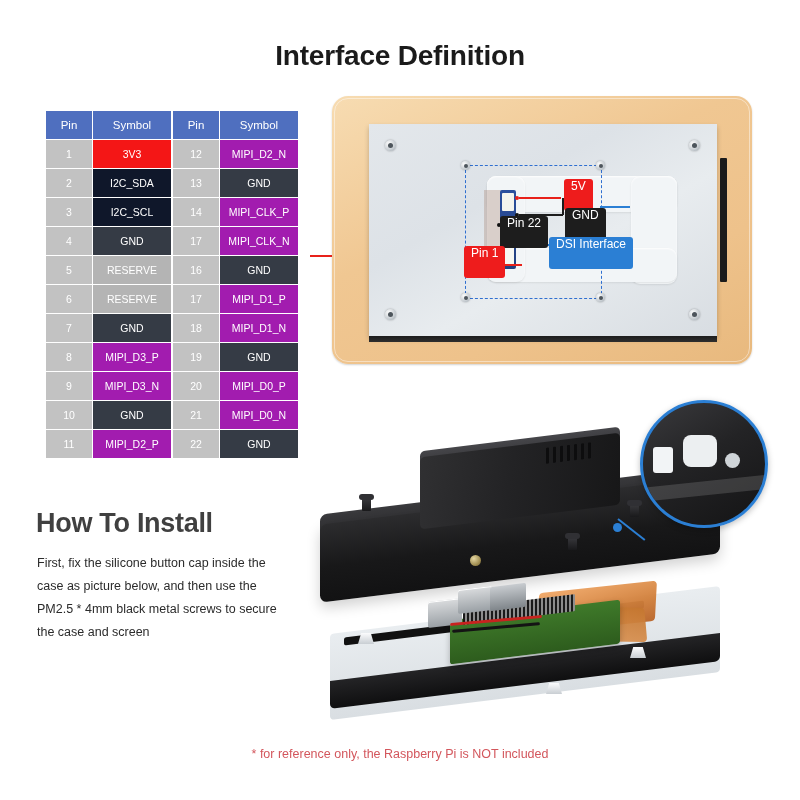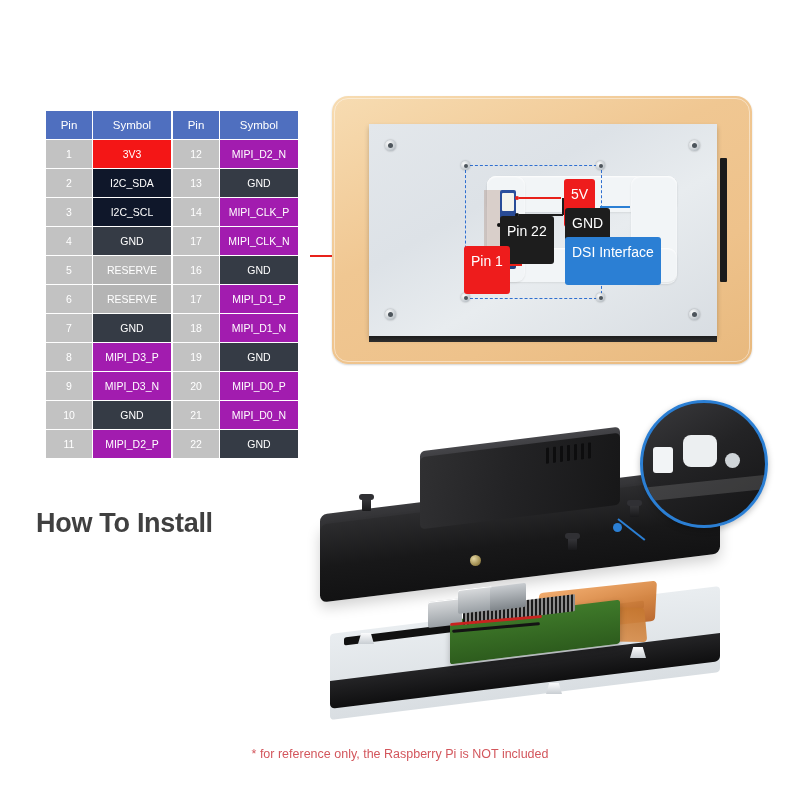--- a/index.html
+++ b/index.html
@@ -121,35 +121,35 @@
   #dsi-shade{
     position:absolute;left:115px;top:66px;width:18px;height:79px;
     background:rgba(160,120,100,.30);
   }
   .dot-red{position:absolute;width:4px;height:4px;border-radius:50%;background:#e8211a;}
   .dot-blk{position:absolute;width:4px;height:4px;border-radius:50%;background:#111;}
 
   
   .tag{
     position:absolute;border-radius:3px;color:#fff;
-    font-size:14px;line-height:15px;height:32px;padding:8px 7px;
+    font-size:12px;line-height:15px;height:32px;padding:0 7px;
     white-space:nowrap;
   }
   .tag.red{background:#ee1c1c;}
   .tag.black{background:#1d1d1d;}
   .tag.blue{background:#2b7fd4;}
   .tag.blue2{
     height:auto;line-height:13px;padding:4px 8px;text-align:center;
     font-size:10.5px;
   }
   #tag-5v{left:195px;top:55px;}
   #tag-gnd{left:196px;top:84px;}
   #tag-pin22{left:92px;top:92px;margin-left:39px;}
   #tag-pin1{left:95px;top:122px;}
-  #tag-dsi{left:196px;top:113px;}
+  #tag-dsi{left:180px;top:113px;}
   #tag-mount{left:260px;top:74px;width:92px;}
   .leader{position:absolute;background:#1d1d1d;}
   .leader.red{background:#e8211a;}
 
   
   #howto-heading{
     position:absolute;left:36px;top:508px;
     font-size:27px;font-weight:bold;color:#404040;letter-spacing:-0.3px;
   }
   #howto-body{
@@ -291,20 +291,21 @@
   #footnote{
     position:absolute;left:0;top:747px;width:800px;text-align:center;
     font-size:12.5px;color:#d3565c;
   }
 </style>
 </head>
 <body>
 
 <div class="page">
 
+  <div id="page-title">Interface Definition</div>
 
   <table class="pin-table" id="pin-table-a">
     <thead>
       <tr>
         <th class="col-pin">Pin</th>
         <th class="col-sym">Symbol</th>
       </tr>
     </thead>
     <tbody id="tbody-a">
         <tr>
@@ -455,20 +456,21 @@
 
       <div class="tag red" id="tag-5v">5V</div>
       <div class="tag black" id="tag-gnd">GND</div>
       <div class="tag black" id="tag-pin22">Pin 22</div>
       <div class="tag red" id="tag-pin1">Pin 1</div>
       <div class="tag blue" id="tag-dsi">DSI Interface</div>
     </div>
   </div>
 
   <div id="howto-heading">How To Install</div>
+  <div id="howto-body">First, fix the silicone button cap inside the case as picture below, and then use the PM2.5 * 4mm black metal screws to secure the case and screen</div>
 
   <div id="bottom-photo">
 
     <div id="case-top-face"></div>
     <div id="case-base"></div>
 
     <div id="case-box-top"></div>
     <div id="case-box">
       <div class="vent" style="left:126px;top:6px"></div>
       <div class="vent" style="left:133px;top:6px"></div>

